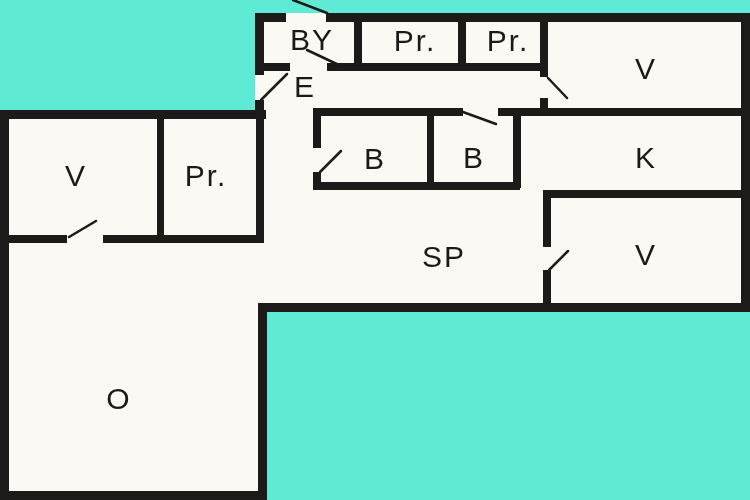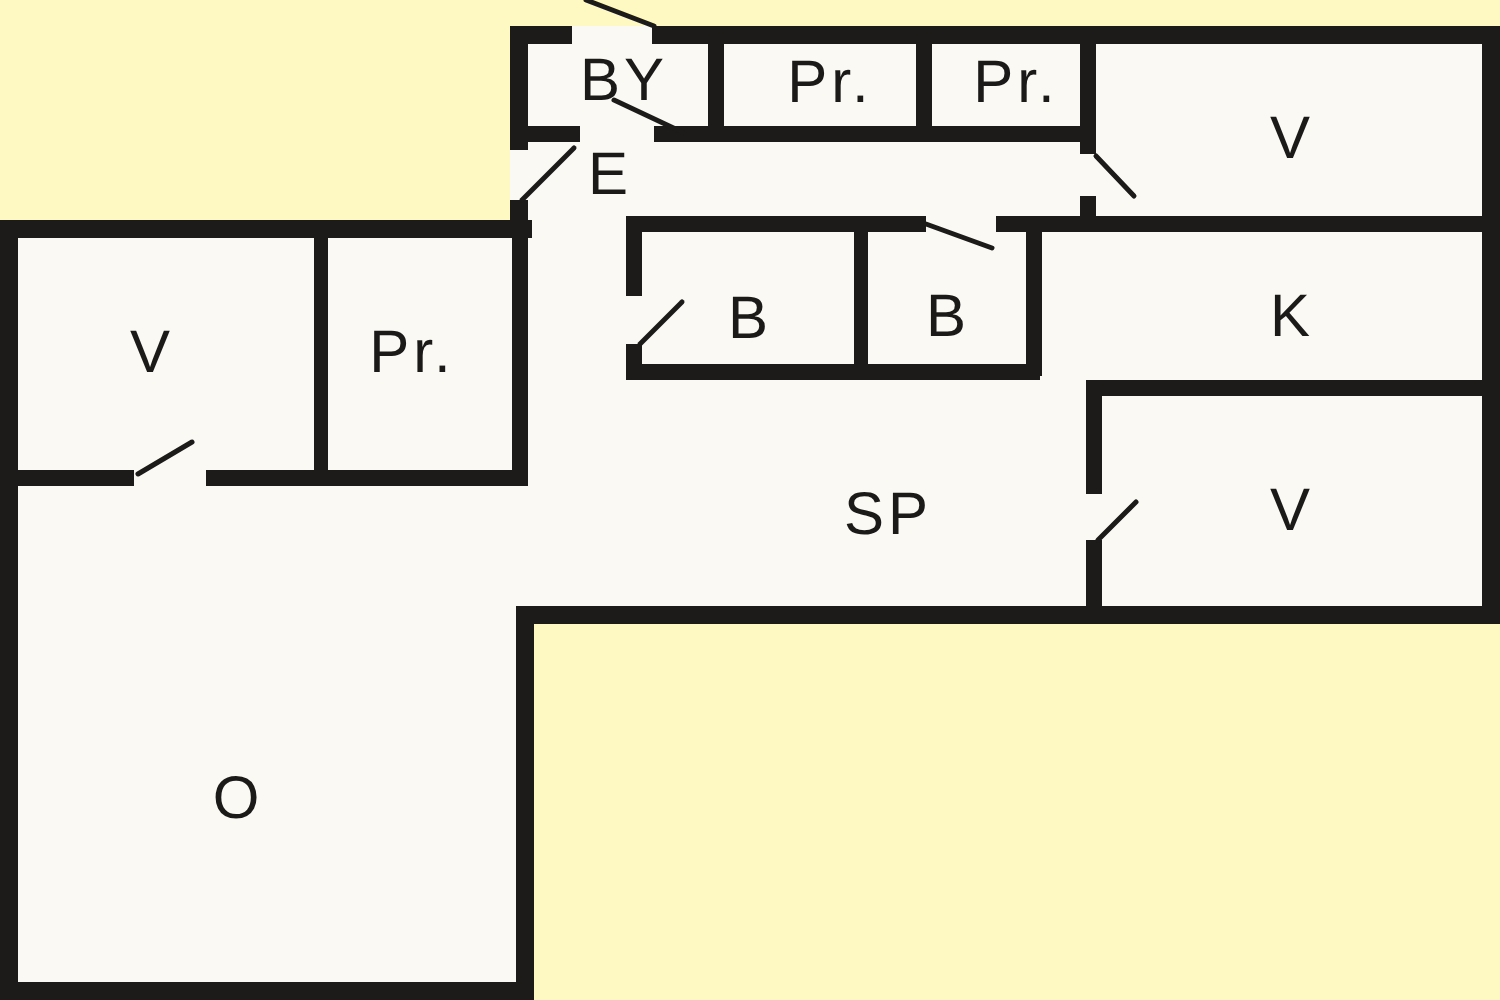--- a/index.html
+++ b/index.html
@@ -4,21 +4,21 @@
 <style>
   html, body {
     margin: 0;
     padding: 0;
     background: #ffffff;
   }
   .plan-wrap {
     position: relative;
     width: 750px;
     height: 500px;
-    background: #fef9c3;
+    background: #5eead4;
     overflow: hidden;
   }
   svg text {
     font-family: "Liberation Sans", "DejaVu Sans", sans-serif;
     font-size: 30px;
     font-weight: 400;
     letter-spacing: 2px;
     fill: #1c1a19;
   }
 </style>

